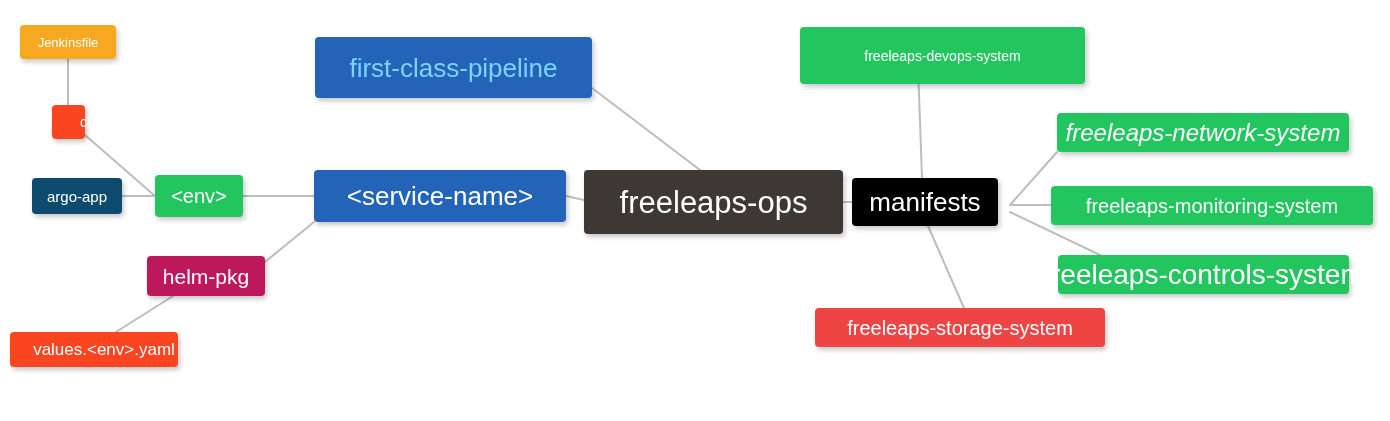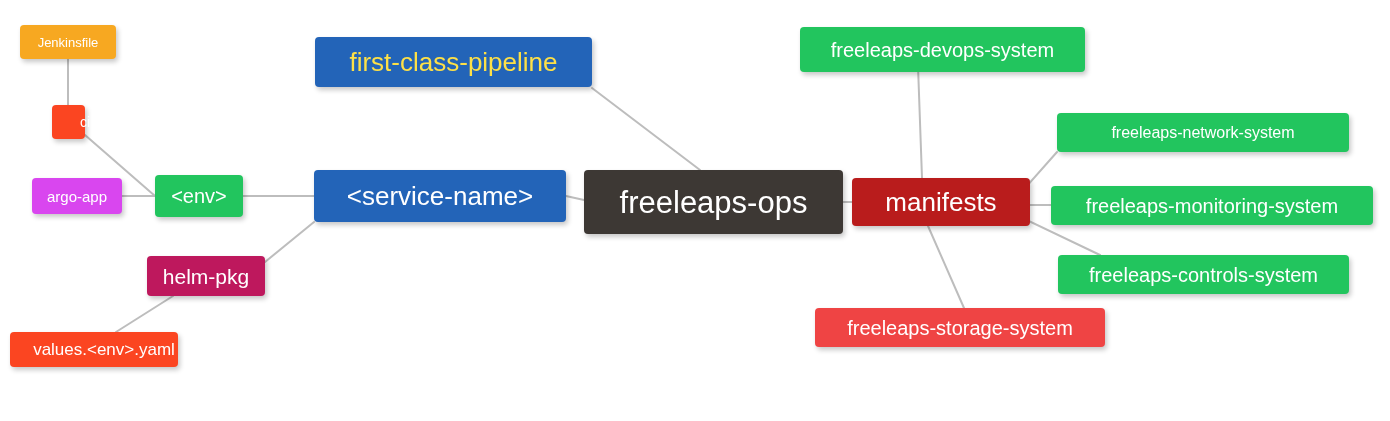--- a/index.html
+++ b/index.html
@@ -72,53 +72,53 @@
       <line x1="1010" y1="212" x2="1100" y2="255" class="edge-line" stroke="#bdbdbd"></line>
       <line x1="928" y1="226" x2="964" y2="308" class="edge-line" stroke="#bdbdbd"></line>
     </svg>
   <div id="node-layer">
       <div class="node" style="left: 20px; top: 25px; width: 96px; height: 34px; background: rgb(247, 168, 33); font-size: 13px; color: rgb(255, 255, 255);">
         <span class="node-label">Jenkinsfile</span>
       </div>
       <div class="node" style="left: 52px; top: 105px; width: 33px; height: 34px; background: rgb(251, 69, 33); font-size: 14px; color: rgb(255, 255, 255); padding-left: 33px;">
         <span class="node-label">ci</span>
       </div>
-      <div class="node" style="left: 32px; top: 178px; width: 90px; height: 36px; background: #d946ef; font-size: 15px; color: rgb(255, 255, 255);">
+      <div class="node" style="left: 32px; top: 178px; width: 90px; height: 36px; background: #0c4a6e; font-size: 15px; color: rgb(255, 255, 255);">
         <span class="node-label">argo-app</span>
       </div>
       <div class="node" style="left: 155px; top: 175px; width: 88px; height: 42px; background: rgb(34, 197, 94); font-size: 20px; color: rgb(255, 255, 255); text-align: right;">
         <span class="node-label">&lt;env&gt;</span>
       </div>
       <div class="node" style="left: 314px; top: 170px; width: 252px; height: 52px; background: rgb(35, 100, 184); font-size: 26px; color: rgb(255, 255, 255);">
         <span class="node-label">&lt;service-name&gt;</span>
       </div>
-      <div class="node" style="left: 315px; top: 37px; width: 277px; height: 50px; background: rgb(35, 100, 184); font-size: 26px; color: #fde047;">
+      <div class="node" style="left: 315px; top: 37px; width: 277px; height: 61px; background: rgb(35, 100, 184); font-size: 26px; color: #7dd3fc;">
         <span class="node-label">first-class-pipeline</span>
       </div>
       <div class="node" style="left: 147px; top: 256px; width: 118px; height: 40px; background: #be185d; font-size: 21px; color: rgb(255, 255, 255);">
         <span class="node-label">helm-pkg</span>
       </div>
       <div class="node" style="left: 10px; top: 332px; width: 168px; height: 35px; background: rgb(251, 69, 33); font-size: 17px; color: rgb(255, 255, 255); padding-left: 20px;">
         <span class="node-label">values.&lt;env&gt;.yaml</span>
       </div>
       <div class="node" style="left: 584px; top: 170px; width: 259px; height: 64px; background: rgb(61, 56, 52); font-size: 31px; color: #ffffff;">
         <span class="node-label">freeleaps-ops</span>
       </div>
-      <div class="node" style="left: 852px; top: 178px; width: 178px; height: 48px; background: #b91c1c; font-size: 26px; color: rgb(255, 255, 255);">
+      <div class="node" style="left: 852px; top: 178px; width: 146px; height: 48px; background: #000000; font-size: 26px; color: rgb(255, 255, 255);">
         <span class="node-label">manifests</span>
       </div>
-      <div class="node" style="left: 800px; top: 27px; width: 285px; height: 45px; background: rgb(34, 197, 94); font-size: 20px; color: rgb(255, 255, 255); align-items: center;">
+      <div class="node" style="left: 800px; top: 27px; width: 285px; height: 57px; background: rgb(34, 197, 94); font-size: 14px; color: rgb(255, 255, 255); align-items: center;">
         <span class="node-label">freeleaps-devops-system</span>
       </div>
-      <div class="node" style="left: 1057px; top: 113px; width: 292px; height: 39px; background: rgb(34, 197, 94); font-size: 16px; color: rgb(255, 255, 255);">
+      <div class="node" style="left: 1057px; top: 113px; width: 292px; height: 39px; background: rgb(34, 197, 94); font-size: 24px; color: rgb(255, 255, 255); font-style: italic;">
         <span class="node-label">freeleaps-network-system</span>
       </div>
       <div class="node" style="left: 1051px; top: 186px; width: 322px; height: 39px; background: rgb(34, 197, 94); font-size: 20px; color: rgb(255, 255, 255);">
         <span class="node-label">freeleaps-monitoring-system</span>
       </div>
-      <div class="node" style="left: 1058px; top: 255px; width: 291px; height: 39px; background: rgb(34, 197, 94); font-size: 20px; color: rgb(255, 255, 255);">
+      <div class="node" style="left: 1058px; top: 255px; width: 291px; height: 39px; background: rgb(34, 197, 94); font-size: 28px; color: rgb(255, 255, 255);">
         <span class="node-label">freeleaps-controls-system</span>
       </div>
       <div class="node" style="left: 815px; top: 308px; width: 290px; height: 39px; background: #ef4444; font-size: 20px; color: rgb(255, 255, 255);">
         <span class="node-label">freeleaps-storage-system</span>
       </div>
     </div>
 </div>
 
 </body></html>

